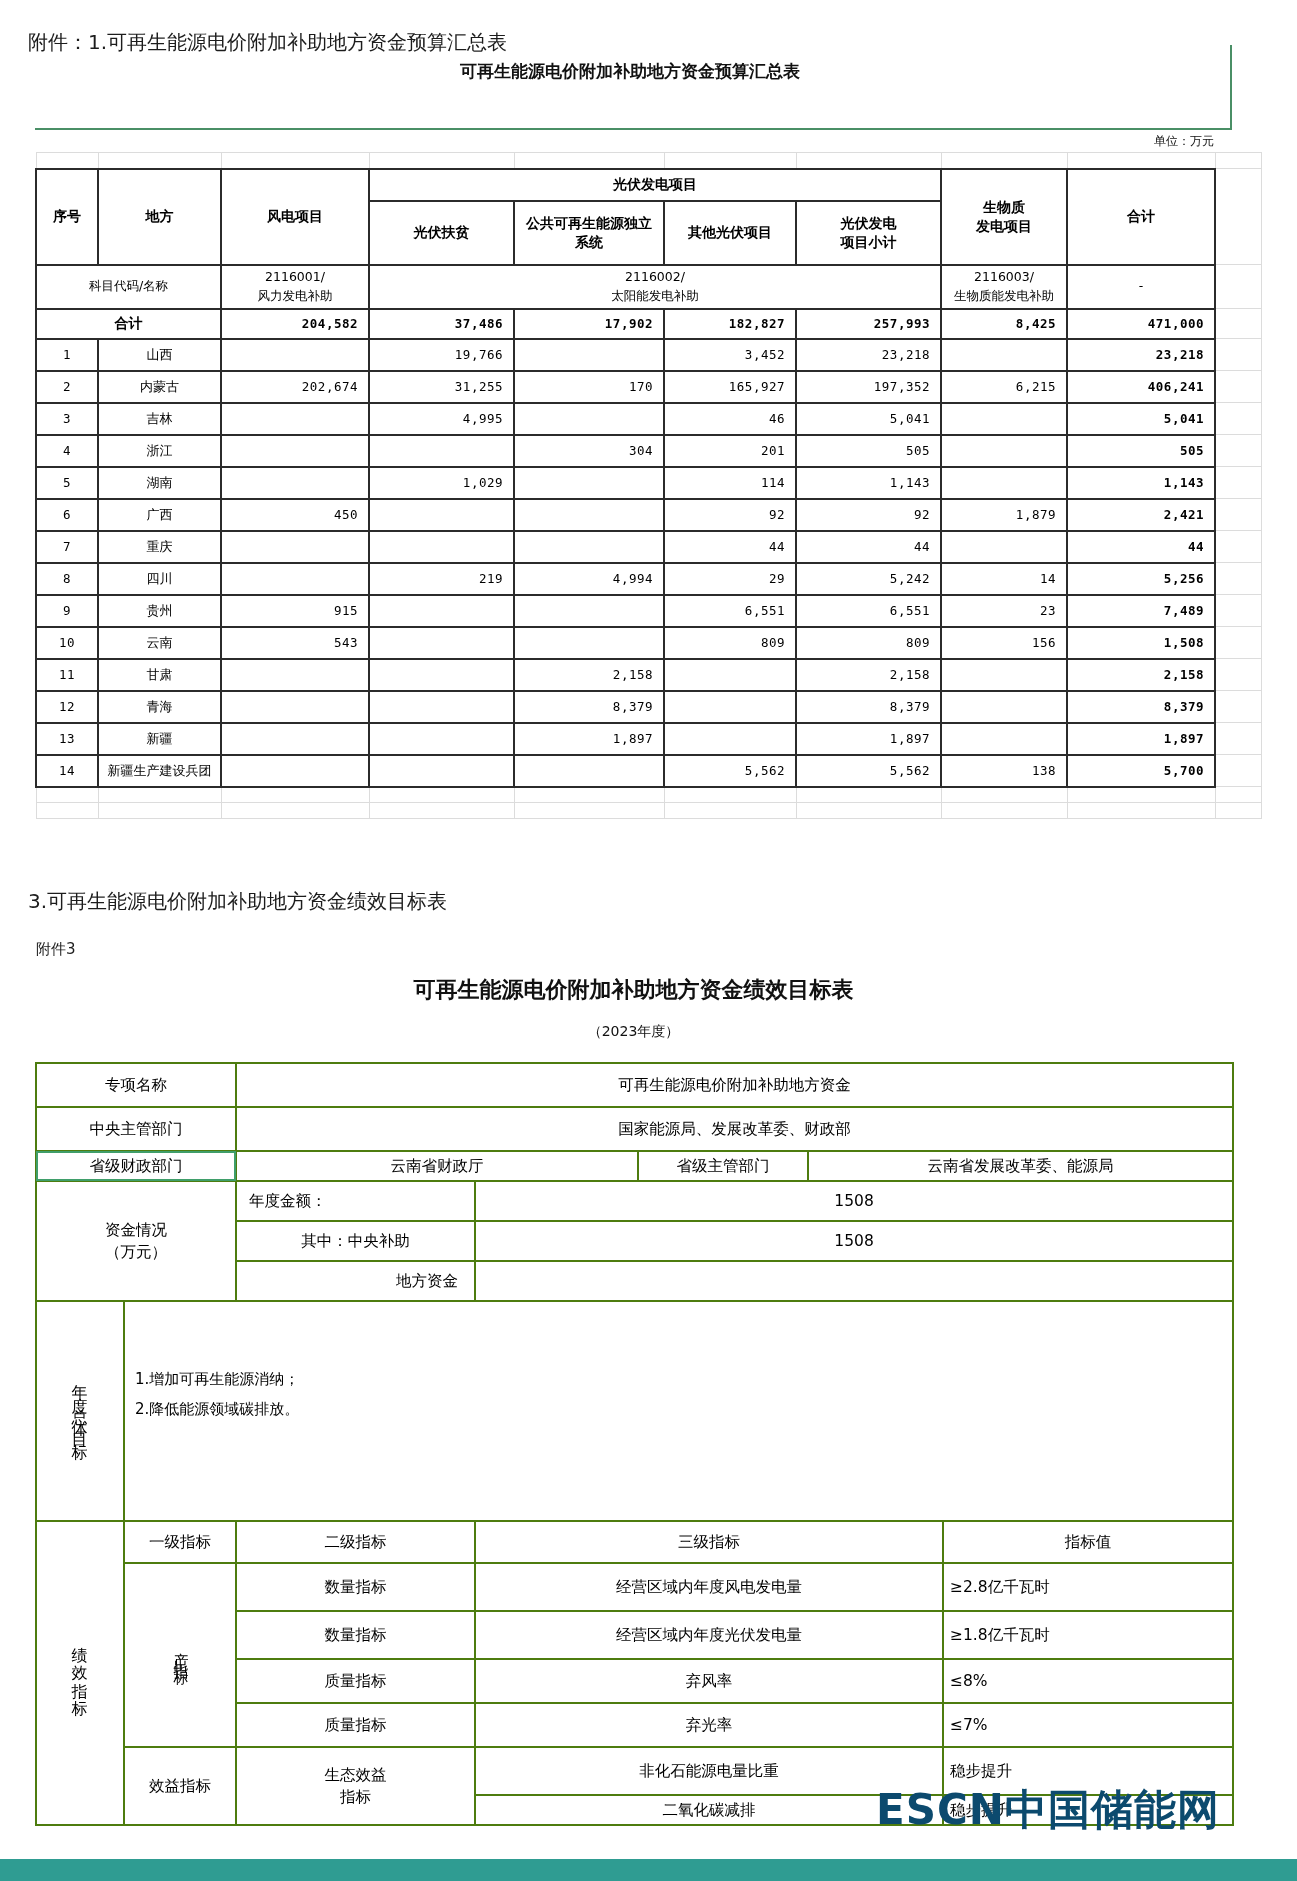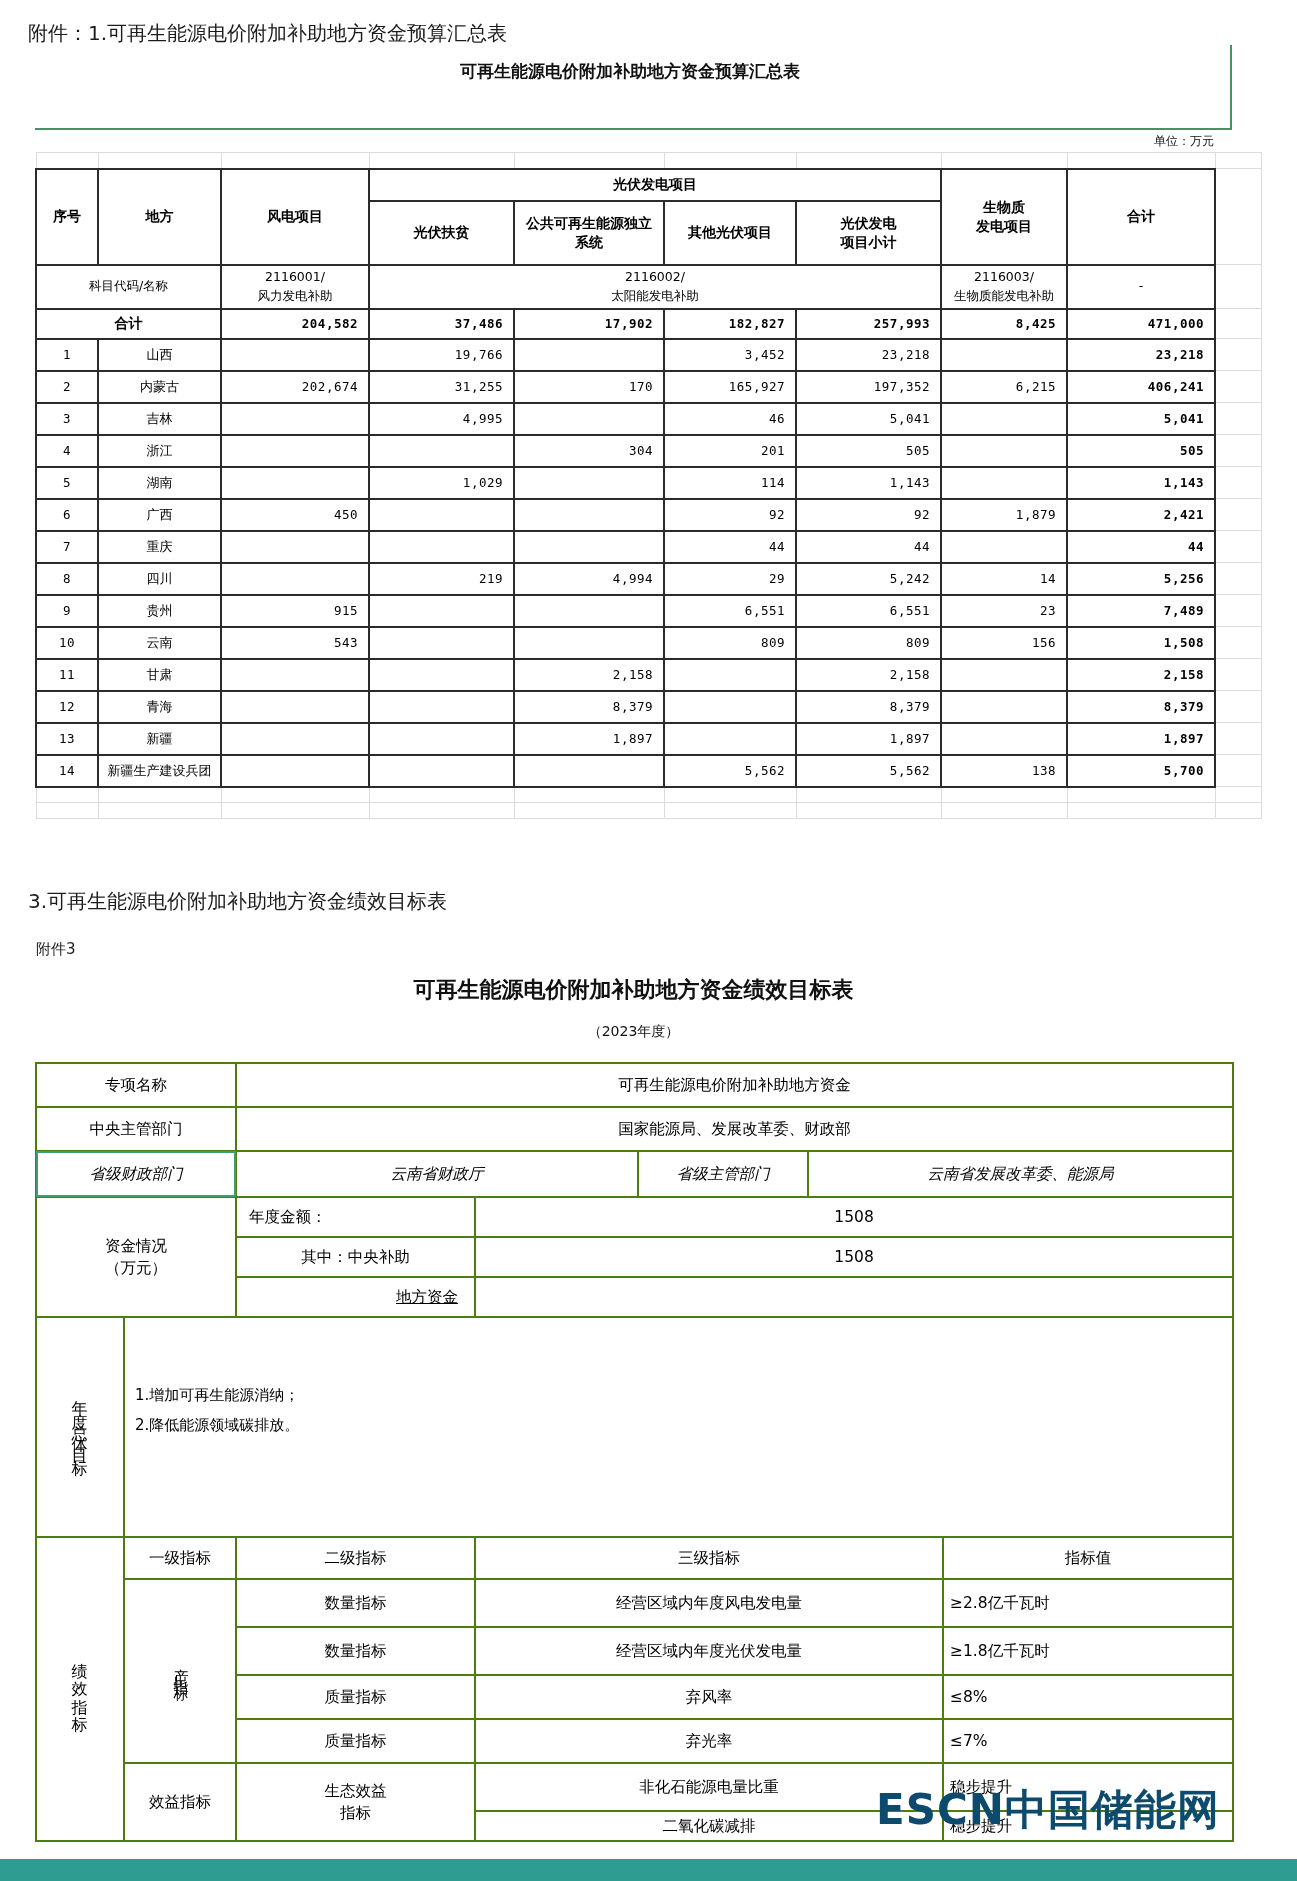--- a/index.html
+++ b/index.html
@@ -6,21 +6,21 @@
   html,body { background:#ffffff; }
   body {
     position:relative;
     width:1297px; height:1881px;
     font-family:"DejaVu Sans","Liberation Sans",sans-serif;
     color:#000; overflow:hidden;
   }
   .abs { position:absolute; }
 
   
-  .h-attach { left:28px; top:20px; font-size:20px; font-weight:500; color:#1c1c1c; }
+  .h-attach { left:28px; top:29px; font-size:20px; font-weight:500; color:#1c1c1c; }
   .t1-title { left:35px; top:60px; width:1190px; text-align:center; font-size:17px; font-weight:bold; color:#111; }
   .unit-note { left:1030px; top:133px; width:184px; text-align:right; font-size:12px; color:#111; }
   .h-sec3 { left:28px; top:888px; font-size:20px; font-weight:500; color:#1c1c1c; }
   .h-attach3 { left:36px; top:940px; font-size:15px; color:#1c1c1c; }
   .t2-title { left:35px; top:975px; width:1197px; text-align:center; font-size:22px; font-weight:bold; color:#111; }
   .t2-sub { left:35px; top:1023px; width:1197px; text-align:center; font-size:14px; color:#111; }
 
   
   .green-vline { left:1230px; top:45px; width:2px; height:85px; }
   .green-hline { left:35px; top:128px; width:1197px; height:2px; }
@@ -38,29 +38,29 @@
   #t1 td.ghost { border:1px solid #dcdcdc; }
   .num { text-align:right; padding-right:10px; font-family:"DejaVu Sans Mono","Liberation Mono",monospace; font-size:12.5px; letter-spacing:0.5px; }
   .c { text-align:center; }
   .bold { font-weight:bold; }
   .pl { white-space:pre-line; }
 
   
   #t2 { left:35px; top:1062px; border-collapse:collapse; table-layout:fixed; width:1197px; font-size:15.5px; }
   #t2 td { border:2px solid #4d7c0f; text-align:center; vertical-align:middle; line-height:1.45; overflow:hidden; }
   #t2 .r44 td { height:44px; }
-  #t2 .r46 td { height:46px;font-style:italic; }
+  #t2 .r46 td { height:30px; }
   #t2 .r40 td { height:40px; }
   #t2 .rgoal td { height:220px; }
   #t2 .r42 td { height:42px; }
   #t2 .r48 td { height:48px; }
   #t2 .r44b td { height:44px; }
   #t2 .r46b td { height:30px; }
   #t2 .tl { text-align:left; padding-left:12px; }
-  #t2 .tr2 { text-align:right; padding-right:16px;text-decoration:underline; }
+  #t2 .tr2 { text-align:right; padding-right:16px; }
   #t2 .val { text-align:left; padding-left:6px; }
   #t2 .goal { text-align:left; vertical-align:top; padding:62px 0 0 10px; line-height:2.0; font-size:15px; }
   #t2 .green-sel { outline:2px solid #3f9e6a; outline-offset:-2px; }
   .vtext { writing-mode:vertical-rl; text-orientation:upright; display:inline-block; }
   .vgoal { letter-spacing:12px; font-size:16px; }
   .vperf { letter-spacing:18px; font-size:16px; }
   .vout  { letter-spacing:6px;  font-size:15px; }
 
   
   .escn-logo { left:876px; top:1782px; font-size:42px; font-weight:bold; letter-spacing:1px; white-space:nowrap; z-index:5; }

